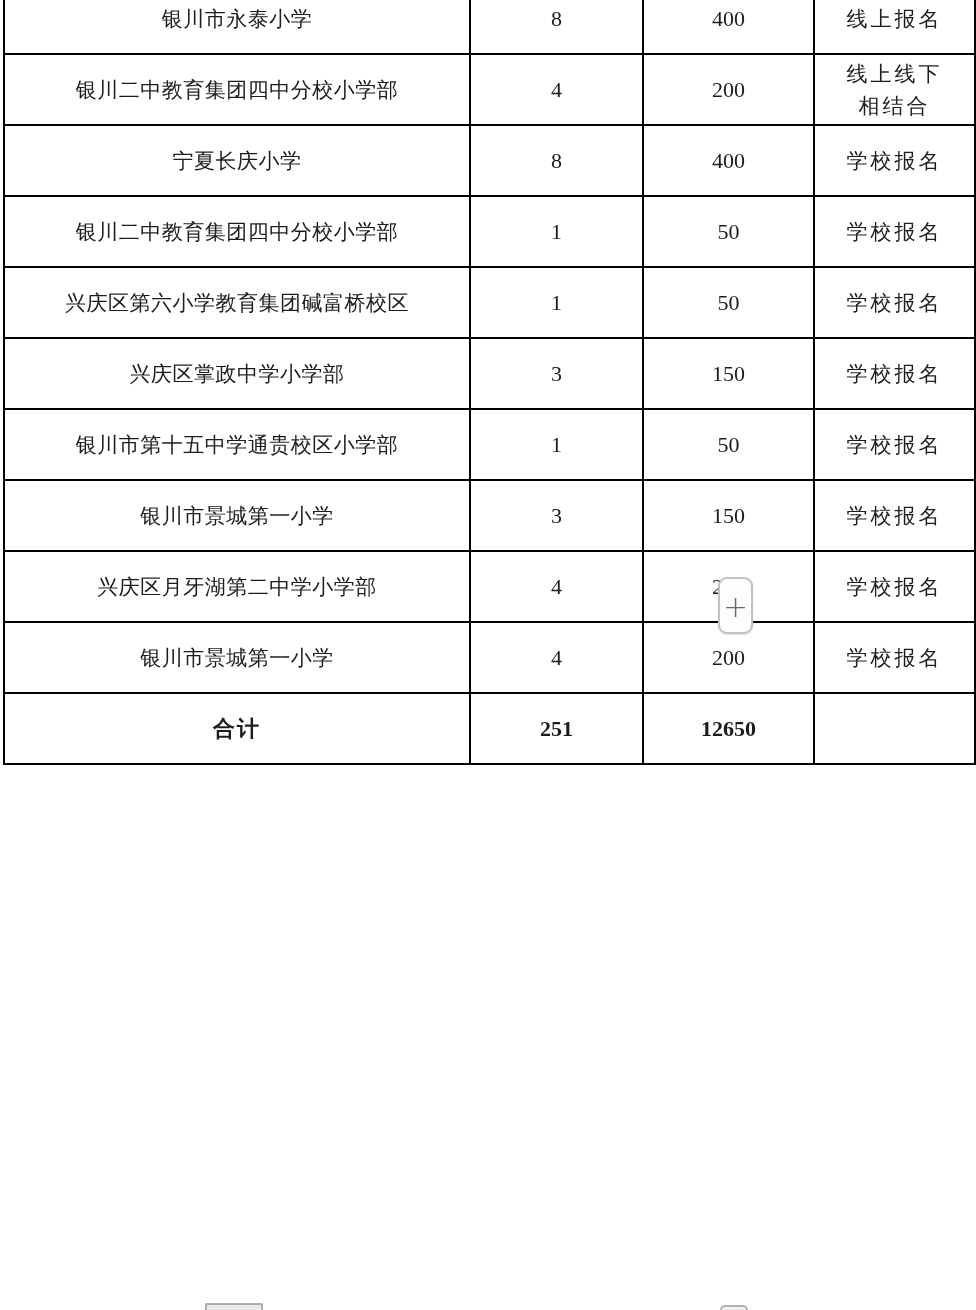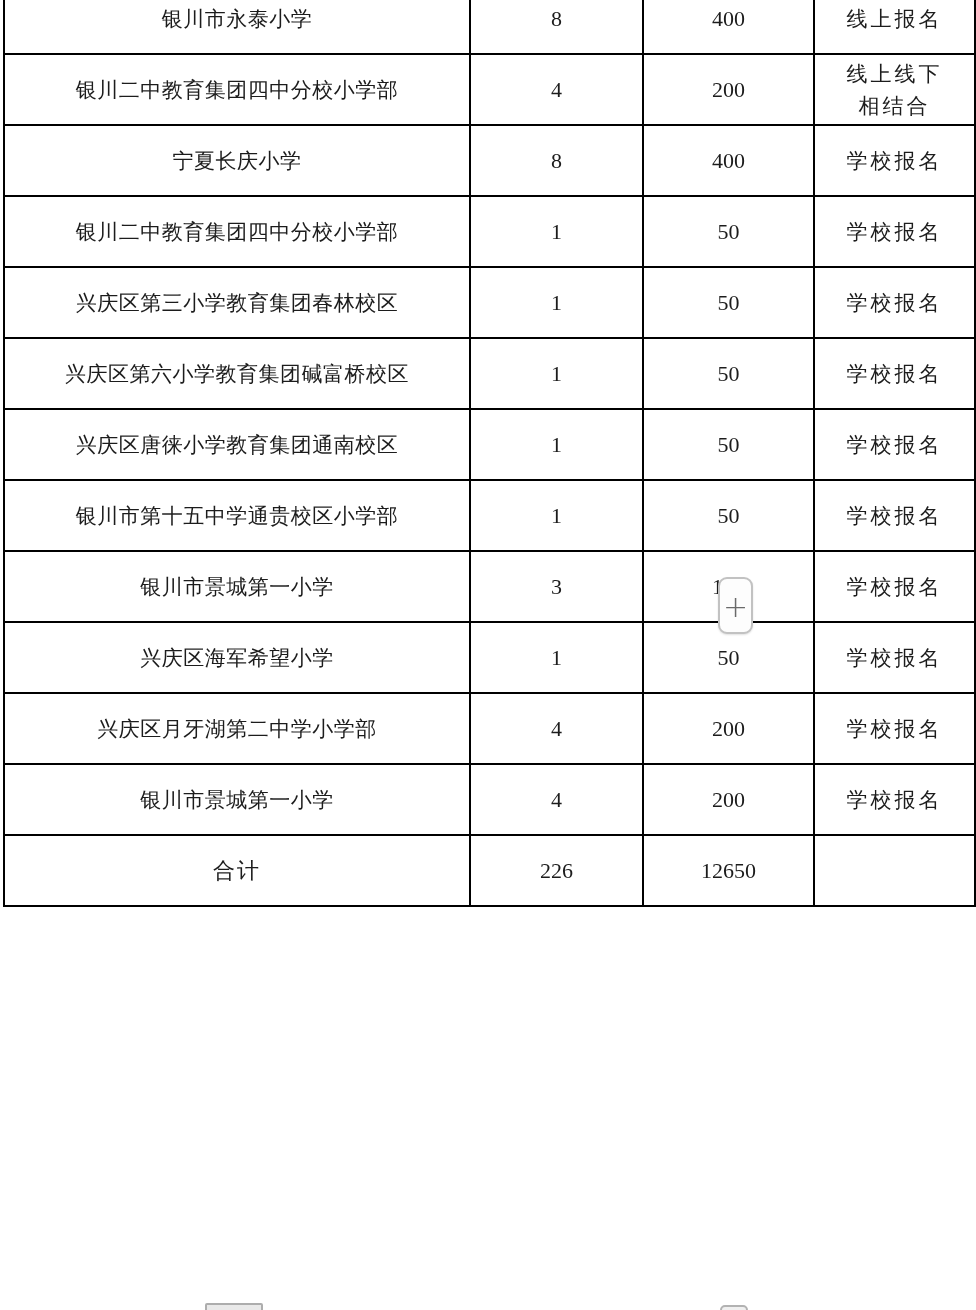--- a/index.html
+++ b/index.html
@@ -35,21 +35,21 @@
   }
   table.doc-table tr { height: 71px; }
   td.c-school { font-size: 21px; letter-spacing: 0.5px; }
   td.c-count, td.c-cap { font-size: 22px; }
   td.c-method {
     font-size: 21px;
     letter-spacing: 3px;
     line-height: 32px;
     white-space: pre-line;
   }
-  tr.total-row td { font-weight: normal; text-align: center; }
+  tr.total-row td { font-weight: bold; text-align: center; }
   tr.total-row td.c-school { font-size: 22px; letter-spacing: 2px; }
 
   .zoom-btn {
     position: absolute;
     left: 718px;
     top: 577px;
     width: 35px;
     height: 57px;
     background: #fdfdfd;
     border: 2px solid #c2c2c2;
@@ -125,70 +125,58 @@
     <td class="c-cap">400</td>
     <td class="c-method">学校报名</td>
   </tr>
         <tr>
     <td class="c-school">银川二中教育集团四中分校小学部</td>
     <td class="c-count">1</td>
     <td class="c-cap">50</td>
     <td class="c-method">学校报名</td>
   </tr>
         <tr>
-    <td class="c-school">兴庆区第三小学教育集团春林校区</td>
-    <td class="c-count">1</td>
-    <td class="c-cap">50</td>
-    <td class="c-method">学校报名</td>
-  </tr>
-        <tr>
     <td class="c-school">兴庆区第六小学教育集团碱富桥校区</td>
     <td class="c-count">1</td>
     <td class="c-cap">50</td>
     <td class="c-method">学校报名</td>
   </tr>
         <tr>
-    <td class="c-school">兴庆区唐徕小学教育集团通南校区</td>
-    <td class="c-count">1</td>
-    <td class="c-cap">50</td>
+    <td class="c-school">兴庆区掌政中学小学部</td>
+    <td class="c-count">3</td>
+    <td class="c-cap">150</td>
     <td class="c-method">学校报名</td>
   </tr>
         <tr>
     <td class="c-school">银川市第十五中学通贵校区小学部</td>
     <td class="c-count">1</td>
     <td class="c-cap">50</td>
     <td class="c-method">学校报名</td>
   </tr>
         <tr>
     <td class="c-school">银川市景城第一小学</td>
     <td class="c-count">3</td>
     <td class="c-cap">150</td>
-    <td class="c-method">学校报名</td>
-  </tr>
-        <tr>
-    <td class="c-school">兴庆区海军希望小学</td>
-    <td class="c-count">1</td>
-    <td class="c-cap">50</td>
     <td class="c-method">学校报名</td>
   </tr>
         <tr>
     <td class="c-school">兴庆区月牙湖第二中学小学部</td>
     <td class="c-count">4</td>
     <td class="c-cap">200</td>
     <td class="c-method">学校报名</td>
   </tr>
         <tr>
     <td class="c-school">银川市景城第一小学</td>
     <td class="c-count">4</td>
     <td class="c-cap">200</td>
     <td class="c-method">学校报名</td>
   </tr>
         <tr class="total-row">
     <td class="c-school">合计</td>
-    <td class="c-count">226</td>
+    <td class="c-count">251</td>
     <td class="c-cap">12650</td>
     <td class="c-method"></td>
   </tr>
       </tbody>
   </table>
 
   <button class="zoom-btn">
     <span class="plus">+</span>
   </button>
 

